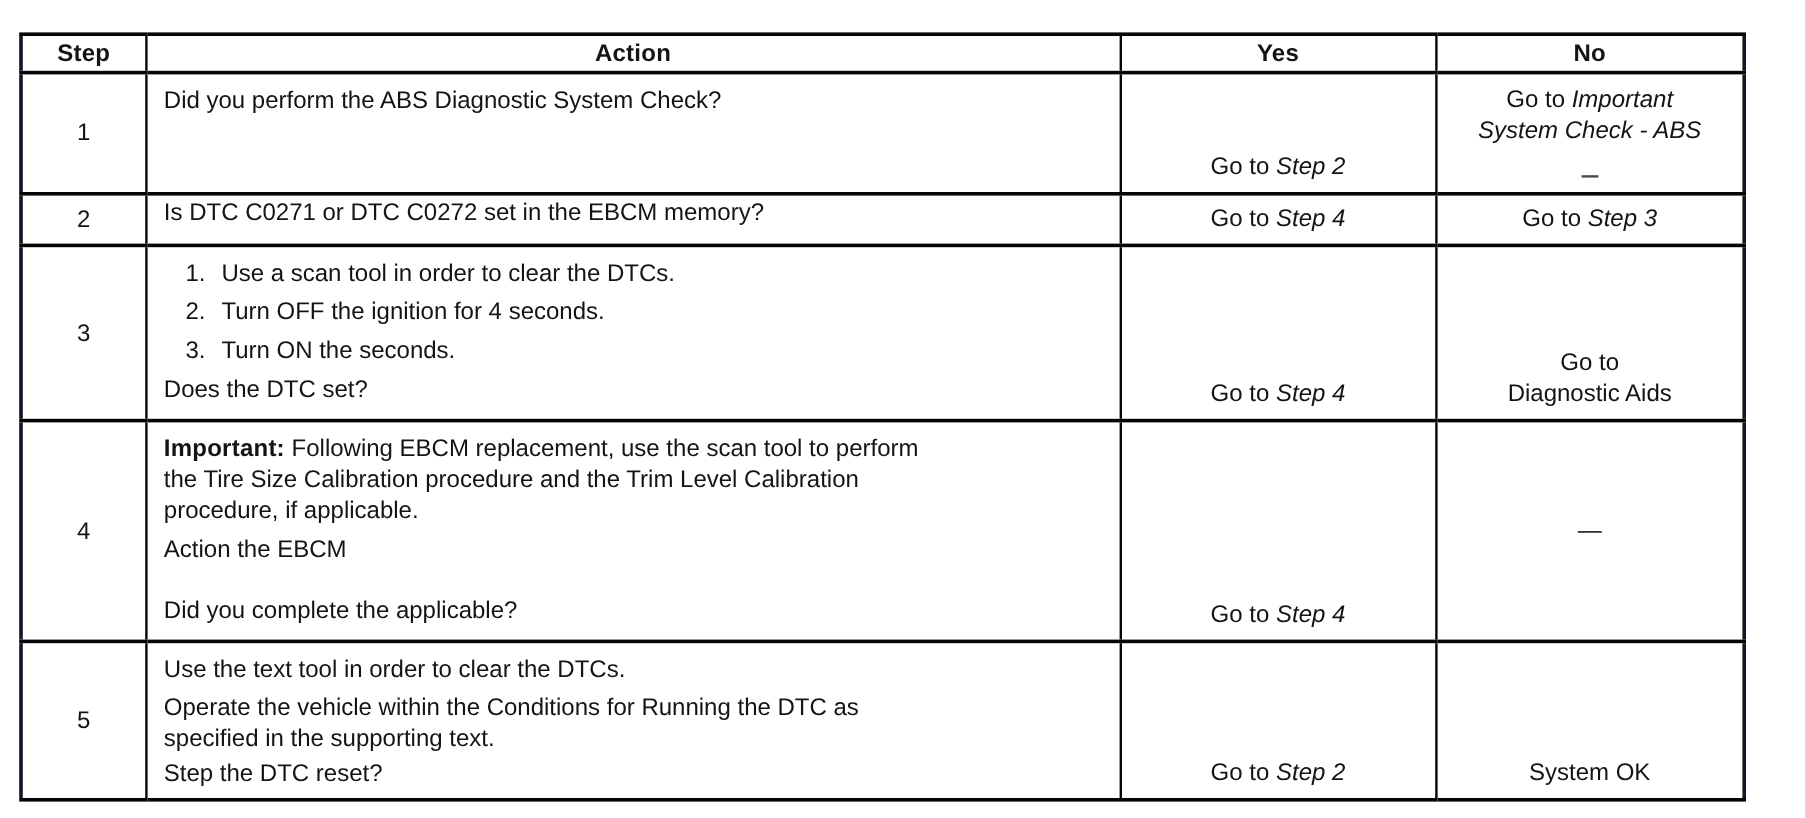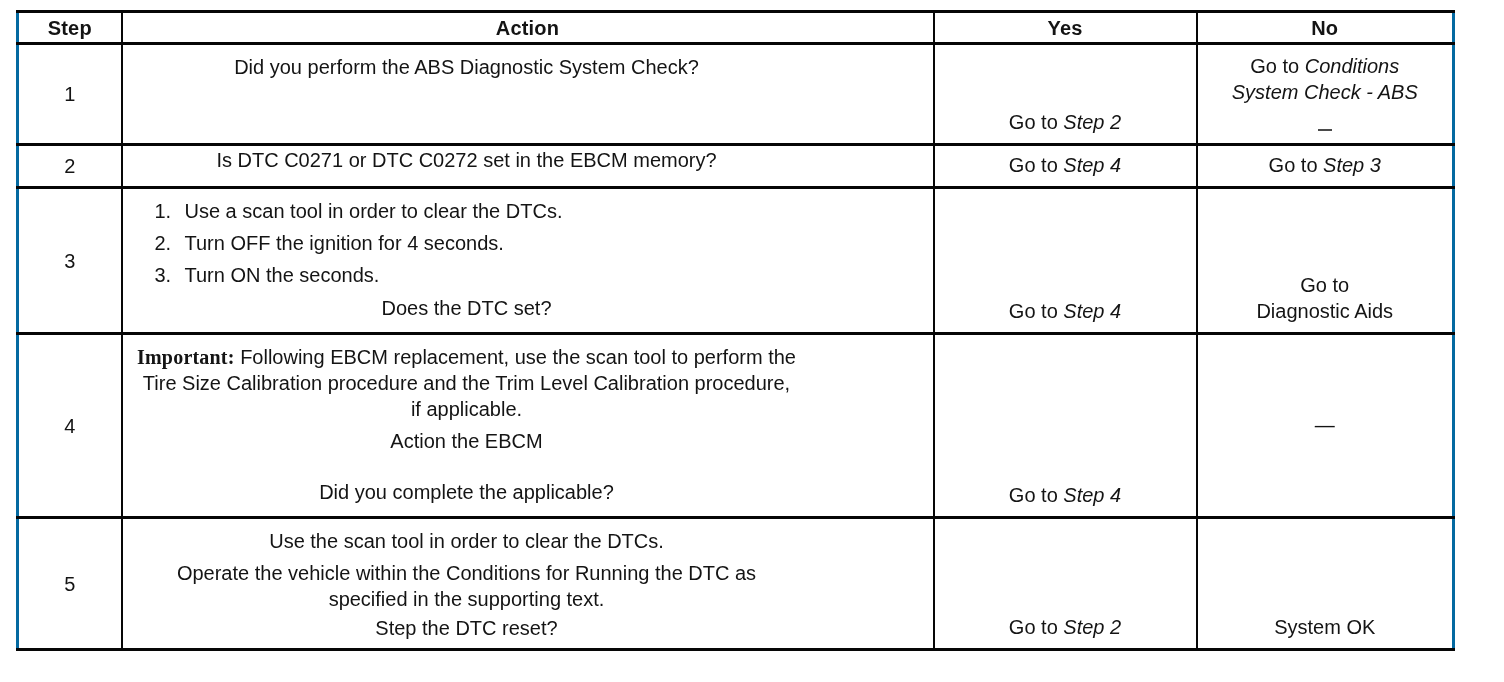--- a/index.html
+++ b/index.html
@@ -17,25 +17,25 @@
   .page {
     position: relative;
     width: 1504px;
     height: 682px;
     background: #ffffff;
     overflow: hidden;
   }
   table.diag {
     position: absolute;
     left: 16px;
-    top: 10px;
+    top: 27px;
     width: 1436px;
     border-collapse: collapse;
     table-layout: fixed;
-    border: 3px solid #0369a1;
+    border: 3px solid #0f172a;
   }
   table.diag th,
   table.diag td {
     border-left: 2px solid #060606;
     border-right: 2px solid #060606;
     border-top: 3px solid #060606;
     border-bottom: 3px solid #060606;
     font-size: 20px;
     line-height: 26px;
     color: #141414;
@@ -68,23 +68,22 @@
   }
   tr.r1 .action-wrap { height: 95px; }
   tr.r2 .action-wrap { height: 28px; justify-content: center; }
   tr.r3 .action-wrap { height: 140px; }
   tr.r4 .action-wrap { height: 178px; }
   tr.r5 .action-wrap { height: 126px; }
 
   .para {
     margin: 3px 0;
     max-width: 660px;
-    text-align: center;
-  }
-  .para b { letter-spacing: 0.2px; font-family: Liberation Serif, serif; }
+  }
+  .para b { letter-spacing: 0.2px; }
   .question { margin-top: auto; margin-bottom: 2px; }
   .list-item {
     display: flex;
     margin: 3px 0 3px 18px;
     max-width: 660px;
   }
   .list-item .num {
     flex: 0 0 30px;
   }
 
@@ -137,21 +136,21 @@
         <tr class="r1">
           <td class="step">1</td>
           <td class="action">
             <div class="action-wrap">
               <p class="para">Did you perform the ABS Diagnostic System Check?</p>
             </div>
           </td>
           <td class="ans bottom"><div class="ans-inner"><span>Go to </span><span class="em">Step 2</span></div></td>
           <td class="ans top">
             <div class="art-wrap">
-              <div class="ans-inner"><span>Go to </span><span class="em">Conditions</span><br><span class="em">System Check - ABS</span></div>
+              <div class="ans-inner"><span>Go to </span><span class="em">Important</span><br><span class="em">System Check - ABS</span></div>
               <div class="artifact"></div>
             </div>
           </td>
         </tr>
         <tr class="r2">
           <td class="step">2</td>
           <td class="action">
             <div class="action-wrap">
               <p class="para">Is DTC C0271 or DTC C0272 set in the EBCM memory?</p>
             </div>
@@ -190,21 +189,21 @@
               <p class="para question">Did you complete the applicable?</p>
             </div>
           </td>
           <td class="ans bottom"><div class="ans-inner"><span>Go to </span><span class="em">Step 4</span></div></td>
           <td class="ans middle"><div class="ans-inner"><span>—</span></div></td>
         </tr>
         <tr class="r5">
           <td class="step">5</td>
           <td class="action">
             <div class="action-wrap">
-              <p class="para">Use the scan tool in order to clear the DTCs.</p>
+              <p class="para">Use the text tool in order to clear the DTCs.</p>
               <p class="para">Operate the vehicle within the Conditions for Running the DTC as specified in the supporting text.</p>
               <p class="para question">Step the DTC reset?</p>
             </div>
           </td>
           <td class="ans bottom"><div class="ans-inner"><span>Go to </span><span class="em">Step 2</span></div></td>
           <td class="ans bottom"><div class="ans-inner"><span>System OK</span></div></td>
         </tr>
       </tbody>
   </table>
 </div>

